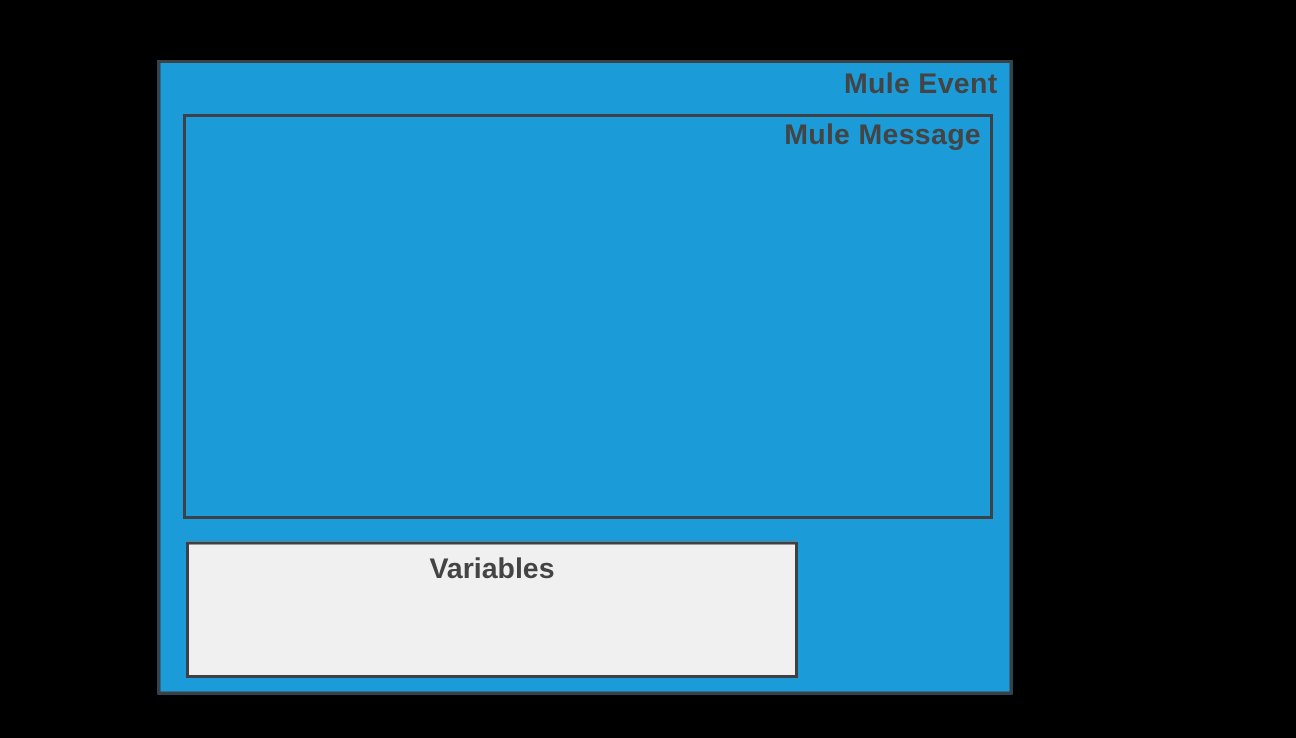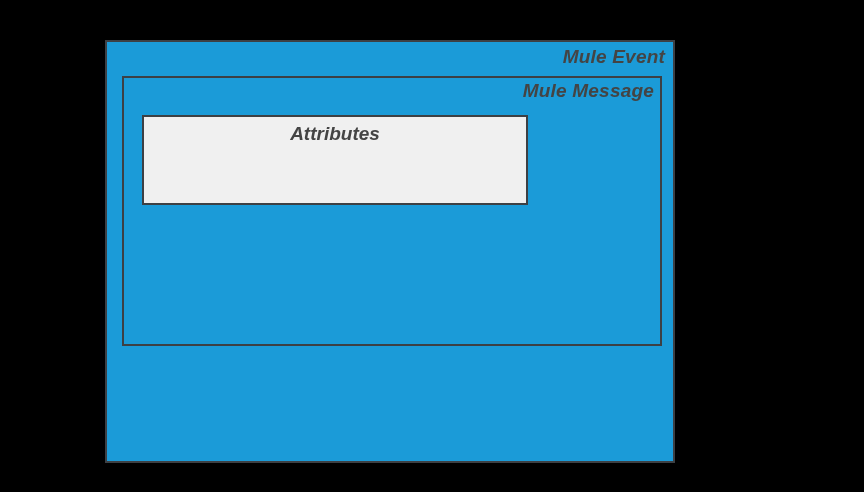--- a/index.html
+++ b/index.html
@@ -13,21 +13,20 @@
     height: 492px;
     overflow: hidden;
     font-family: "Liberation Sans", sans-serif;
   }
 
   #canvas {
     position: relative;
     width: 864px;
     height: 492px;
     background: #000000;
-    font-style: italic;
   }
 
   
   .mule-event {
     position: absolute;
     left: 105px;
     top: 40px;
     width: 570px;
     height: 423px;
     background: #1b9bd8;
@@ -121,23 +120,23 @@
 <div id="canvas">
 
   <div class="mule-event">
 
     <span class="label label-mule-event">Mule Event</span>
 
     <div class="mule-message">
 
       <span class="label label-mule-message">Mule Message</span>
 
-      <div class="attributes">
-        <span class="box-title">Attributes</span>
-      </div>
 
 
     </div>
 
+    <div class="variables">
+      <span class="box-title">Variables</span>
+    </div>
 
   </div>
 
 </div>
 
 </body></html>

